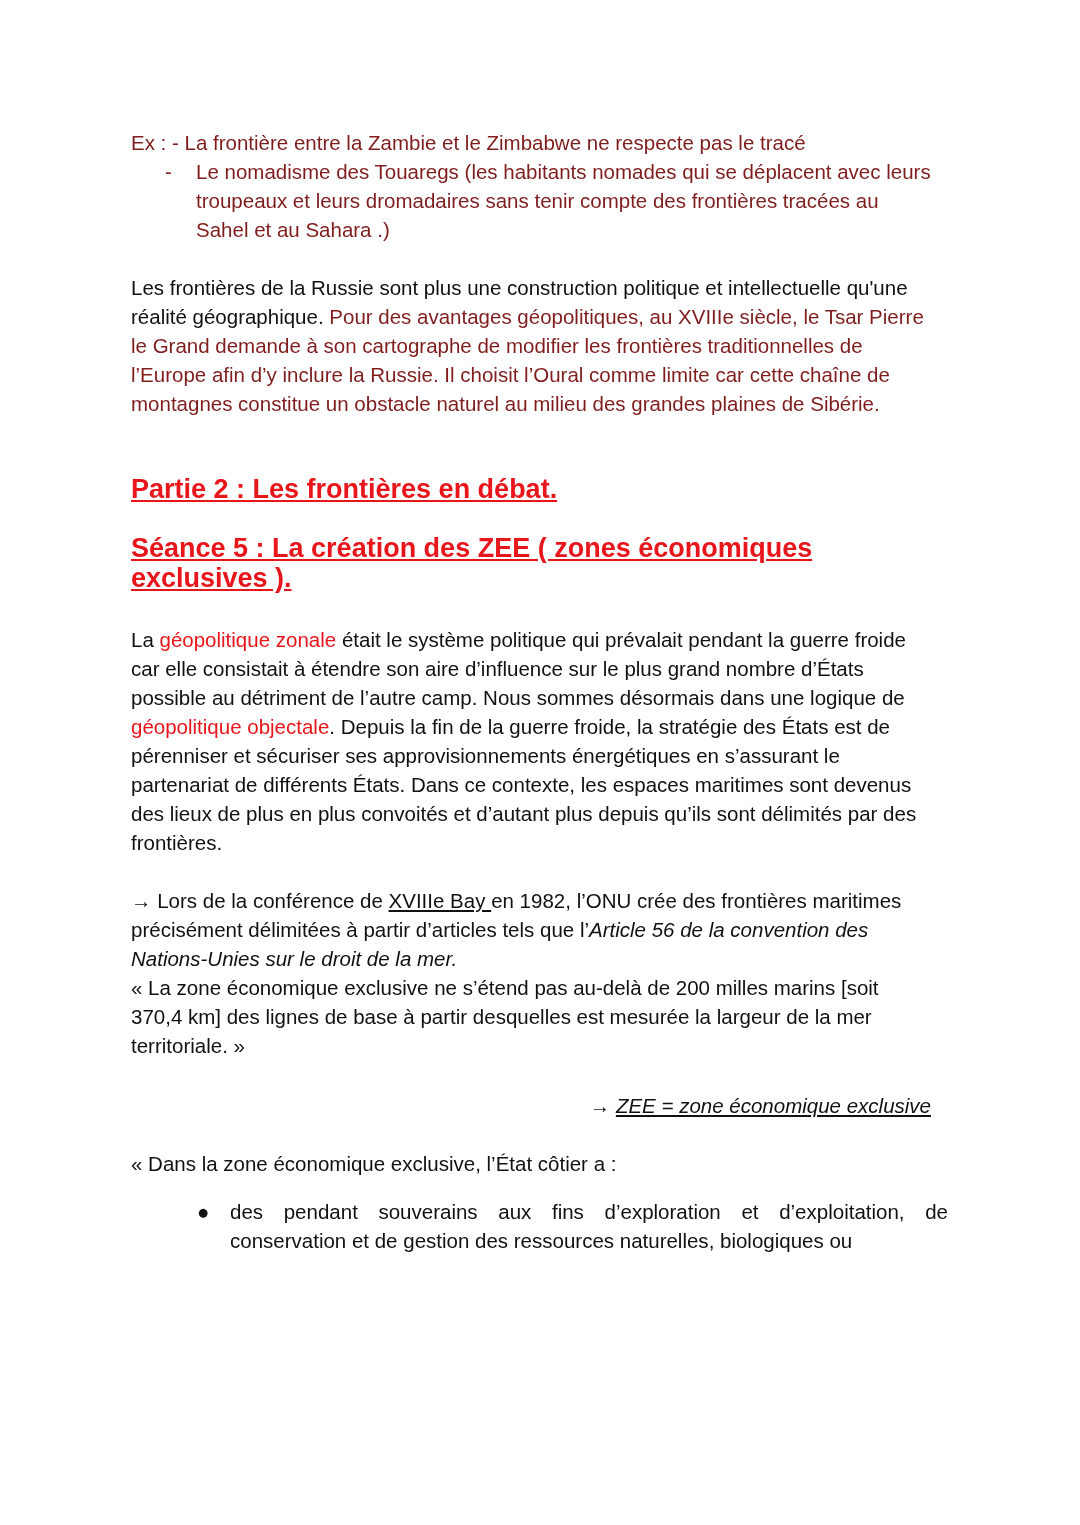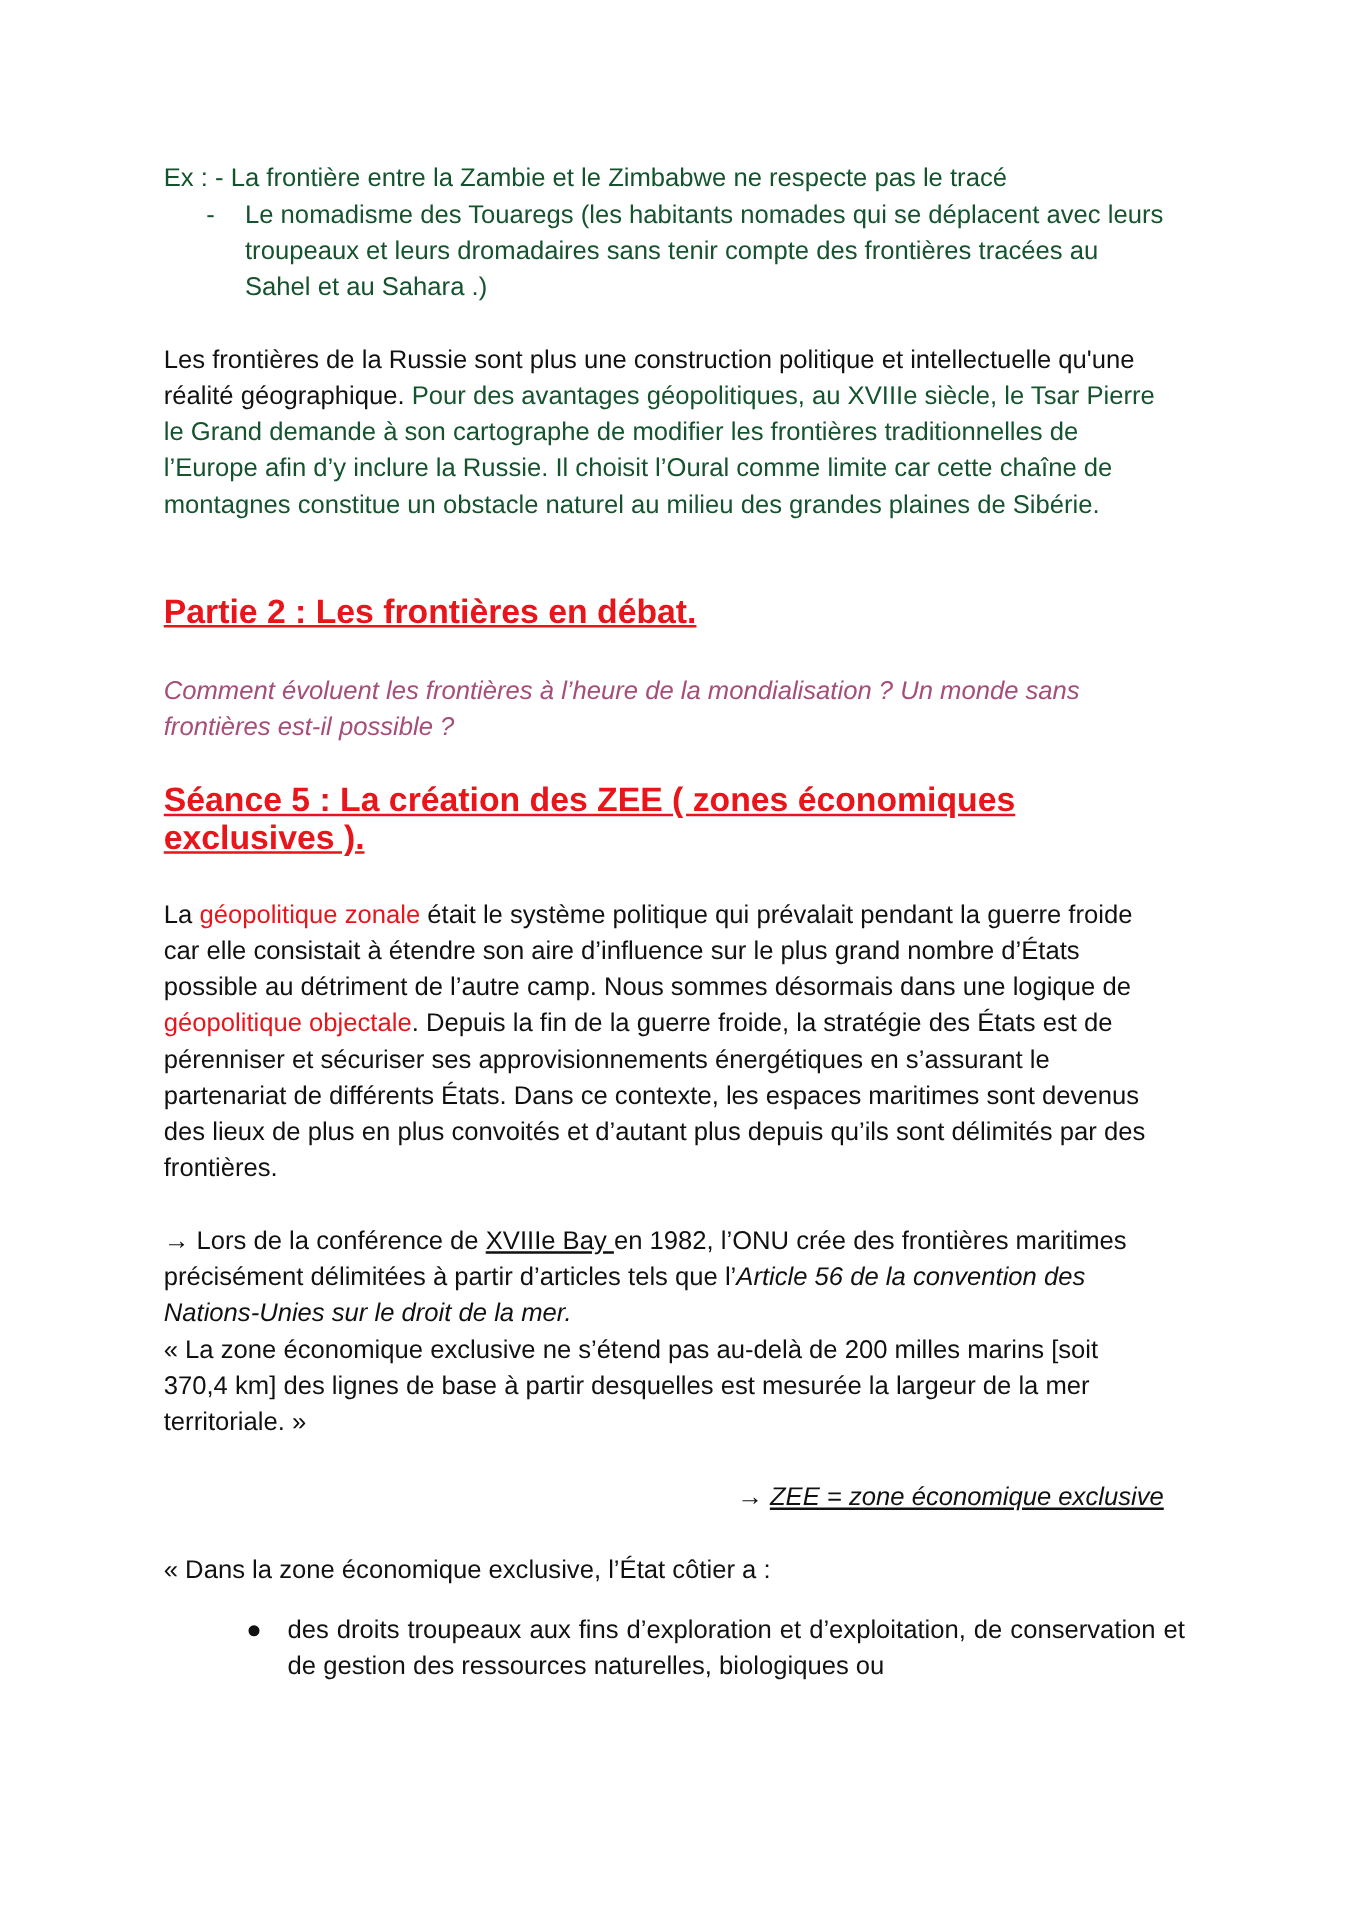--- a/index.html
+++ b/index.html
@@ -1,20 +1,20 @@
 <!DOCTYPE html>
 <html><head>
   <meta charset="utf-8">
   <style>
     html, body { margin: 0; padding: 0; background: #ffffff; }
     body { width: 1080px; height: 1525px; position: relative; overflow: hidden;
       font-family: "Liberation Sans", sans-serif; font-size: 20.5px; color: #111111; }
     .page { position: absolute; left: 131px; top: 128px; width: 800px; }
     p { margin: 0; line-height: 29px; }
-    .green { color: #14532d; }
+    .green { color: #7f1d1d; }
     .red { color: #e8151b; }
     .purple { color: #a64d79; }
     .blk { color: #111111; }
     .b { font-weight: normal; }
     .i { font-style: italic; }
     .u { text-decoration: underline; }
     .dash-item { position: relative; padding-left: 65px; }
     .dash-item .dash { position: absolute; left: 34px; top: 0; }
     h2 { margin: 0; font-size: 27px; font-weight: bold; color: #e8151b; text-decoration: underline; line-height: 30px; }
     .bullet-list { margin: 0; padding: 0; list-style: none; }
@@ -32,38 +32,37 @@
   <p class="green dash-item" style="width:735px;">
     <span class="dash">-</span><span>Le nomadisme des Touaregs (les habitants nomades qui se déplacent avec leurs troupeaux et leurs dromadaires sans tenir compte des  frontières tracées au Sahel et au Sahara .)</span>
   </p>
 
   <p style="margin-top:29px;">
     <span class="blk">Les frontières de la Russie sont plus une construction politique et intellectuelle qu'une réalité géographique.</span><span class="green"> Pour des avantages géopolitiques, au XVIIIe siècle, le Tsar Pierre le Grand demande à son cartographe de modifier les frontières traditionnelles de l’Europe afin d’y inclure la Russie. Il choisit l’Oural comme limite car cette chaîne de montagnes constitue un obstacle naturel au milieu des grandes plaines de Sibérie.</span>
   </p>
 
   <h2 style="margin-top:56px;">Partie 2 : Les frontières en débat.</h2>
 
-  <p class="purple i" style="margin-top:34px;">Comment évoluent les frontières à l’heure de la mondialisation ? Un monde sans frontières est-il possible ?</p>
 
   <h2 style="margin-top:29px;">Séance 5 : La création des ZEE ( zones économiques exclusives ).</h2>
 
   <p style="margin-top:32px;">
     <span>La </span><span class="red">géopolitique zonale</span><span> était le système politique qui prévalait pendant la guerre froide car elle consistait à étendre son aire d’influence sur le plus grand nombre d’États possible au détriment de l’autre camp. Nous sommes désormais dans une logique de </span><span class="red">géopolitique objectale</span><span>. Depuis la fin de la guerre froide, la stratégie des États est de pérenniser et sécuriser ses approvisionnements énergétiques en s’assurant le partenariat de différents États. Dans ce contexte, les espaces maritimes sont devenus des lieux de plus en plus convoités et d’autant plus depuis qu’ils sont délimités par des frontières.</span>
   </p>
 
   <p style="margin-top:29px;">
     <span>→ </span><span class="b">Lors de la conférence de </span><span class="b u">XVIIIe Bay </span><span class="b">en 1982</span><span>, l’ONU crée des frontières maritimes précisément délimitées à partir d’articles tels que l’</span><span class="b i">Article 56 de la convention des Nations-Unies sur le droit de la mer.</span><br>
     <span>« La zone économique exclusive ne s’étend pas au-delà de 200 milles marins [soit 370,4 km] des lignes de base à partir desquelles est mesurée la largeur de la mer territoriale. »</span>
   </p>
 
   <p style="margin-top:31px;text-align:right;">
     <span>→ </span><span class="b i u">ZEE = zone économique exclusive</span>
   </p>
 
   <p style="margin-top:29px;">« Dans la zone économique exclusive, l’État côtier a :</p>
 
   <ul class="bullet-list" style="margin-top:19px;">
     <li class="bullet-item">
-      <span class="dot">●</span><span>des </span><span class="b">droits troupeaux aux fins d’exploration et d’exploitation</span><span>, </span><span class="b">de conservation</span><span> et de </span><span class="b">gestion des ressources naturelles</span><span>, biologiques ou</span>
+      <span class="dot">●</span><span>des </span><span class="b">pendant souverains aux fins d’exploration et d’exploitation</span><span>, </span><span class="b">de conservation</span><span> et de </span><span class="b">gestion des ressources naturelles</span><span>, biologiques ou</span>
     </li>
   </ul>
 
 </div>
 
 </body></html>

